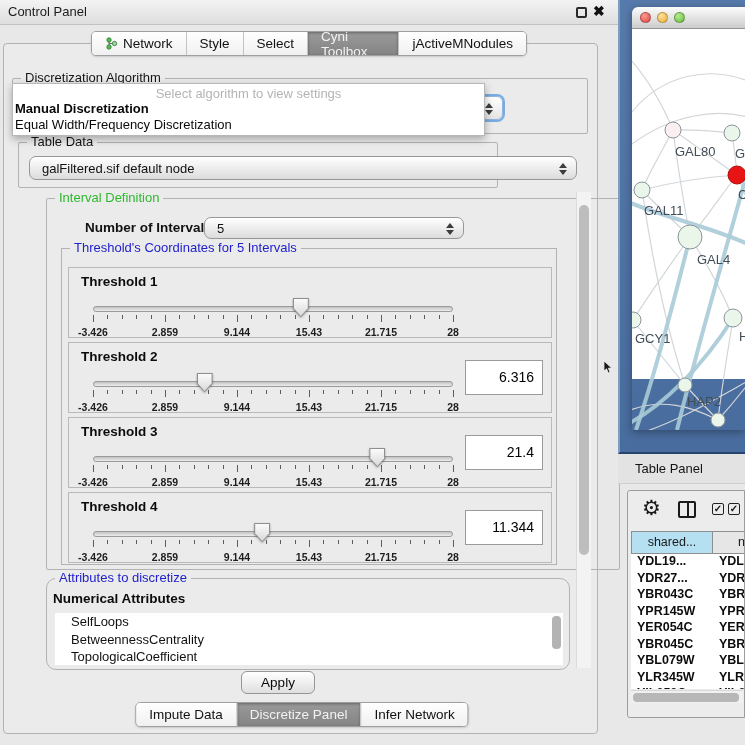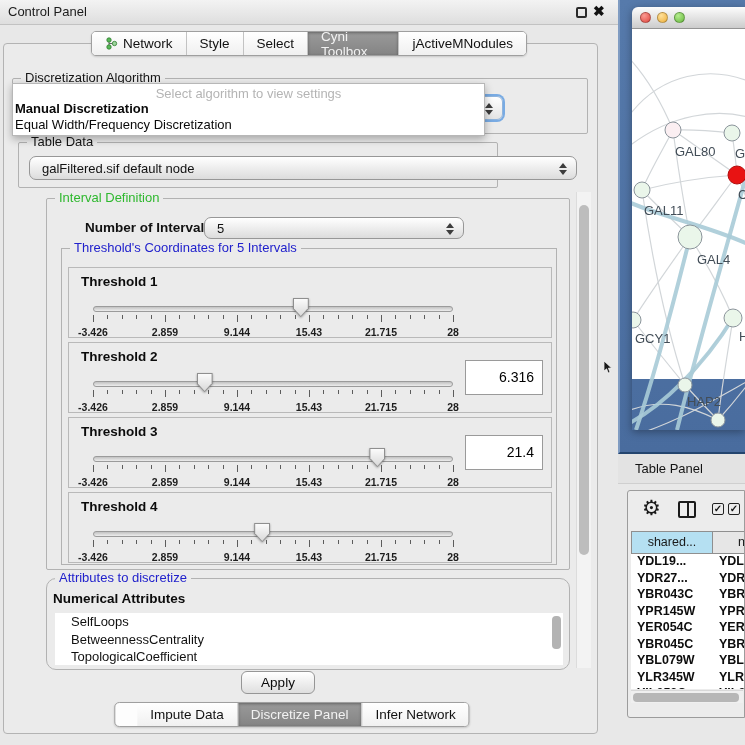--- a/index.html
+++ b/index.html
@@ -15,21 +15,21 @@
     border:2px solid #2a2a2a; border-radius:2px; }
   .close-ico { position:absolute; left:593px; top:3px; font-size:14px; font-weight:bold; color:#111; }
 
   .content-box { position:absolute; left:3px; top:43px; width:595px; height:691px;
     border:1px solid #b3b3b3; border-radius:4px; background:#ebebeb; }
 
   .tabstrip { position:absolute; display:flex; height:25px; border:1px solid #9f9f9f;
     border-radius:5px; overflow:hidden; background:#fdfdfd; z-index:20;
     box-shadow:0 1px 2px rgba(0,0,0,.15); }
   #top-tabs { top:31px; left:309px; transform:translateX(-50%); }
-  #bottom-tabs { top:702px; left:292px; transform:translateX(-50%);padding-left:22px; }
+  #bottom-tabs { top:702px; left:302px; transform:translateX(-50%); }
   .tab { display:flex; align-items:center; gap:5px; padding:0 13px; font-size:13.5px;
     color:#111; background:linear-gradient(#ffffff,#f0f0f0); border-left:1px solid #c3c3c3; cursor:default; }
   .tab:first-child { border-left:none; }
   .tab.sel { background:linear-gradient(#9a9a9a,#848484); color:#f2f2f2;
     box-shadow:inset 0 1px 3px rgba(0,0,0,.35); }
 
   .group { position:absolute; border:1px solid #b2b2b2; border-radius:2px; }
   .gtitle { position:absolute; top:-9px; left:8px; padding:0 4px; background:#ebebeb;
     font-size:13px; color:#151515; white-space:nowrap; }
   .gtitle.green { color:#2eb82e; }
@@ -56,21 +56,21 @@
 
   
   #tabledata-group { left:18px; top:142px; width:480px; height:46px; }
   .mac-combo { position:absolute; background:linear-gradient(#ffffff,#dcdcdc);
     border:1px solid #979797; border-radius:7px; font-size:13px; color:#111; }
   .mac-combo .cval { position:absolute; left:12px; top:4px; white-space:nowrap; }
   #tabledata-combo { left:10px; top:13px; width:548px; height:24px; }
   #intervals-combo { left:157px; top:18px; width:260px; height:22px; }
 
   
-  #interval-group { left:46px; top:198px; width:524px; height:372px; }
+  #interval-group { left:46px; top:198px; width:574px; height:372px; }
   .niv-label { position:absolute; left:38px; top:21px; font-size:13.5px; font-weight:bold; color:#111; }
   #thresholds-group { position:absolute; left:14px; top:49px; width:496px; height:317px;
     border:1px solid #b2b2b2; }
 
   .threshold-box { position:absolute; left:6px; width:484px; height:71px;
     border:1px solid #b9b9b9; background:#ebebeb; }
   .t-label { position:absolute; left:12px; top:6px; font-size:13.5px; font-weight:bold; color:#0c0c0c; }
   .t-track { position:absolute; left:24px; top:38px; width:360px; height:6px; border-radius:3px;
     border:1px solid #9b9b9b; background:linear-gradient(#c2c2c2,#ededed); }
   .t-handle { position:absolute; top:30px; width:16px; height:19px;
@@ -389,20 +389,21 @@
           <span class="tick minor" style="left: 340.8px;"></span>
           <span class="tick minor" style="left: 355.2px;"></span>
           <span class="tick minor" style="left: 369.6px;"></span>
           <span class="tick major" style="left: 384px;"></span>
           <span class="tick-label" style="left: 24px;">-3.426</span>
           <span class="tick-label" style="left: 96px;">2.859</span>
           <span class="tick-label" style="left: 168px;">9.144</span>
           <span class="tick-label" style="left: 240px;">15.43</span>
           <span class="tick-label" style="left: 312px;">21.715</span>
           <span class="tick-label" style="left: 384px;">28</span>
+          <div class="t-value">11.344</div>
         </div>
       </div>
   </div>
 
   <div class="group" id="attributes-group">
     <span class="gtitle blue">Attributes to discretize</span>
     <span class="attr-sub">Numerical Attributes</span>
     <div id="attr-list">
 
     <div class="attr-item">SelfLoops</div>

